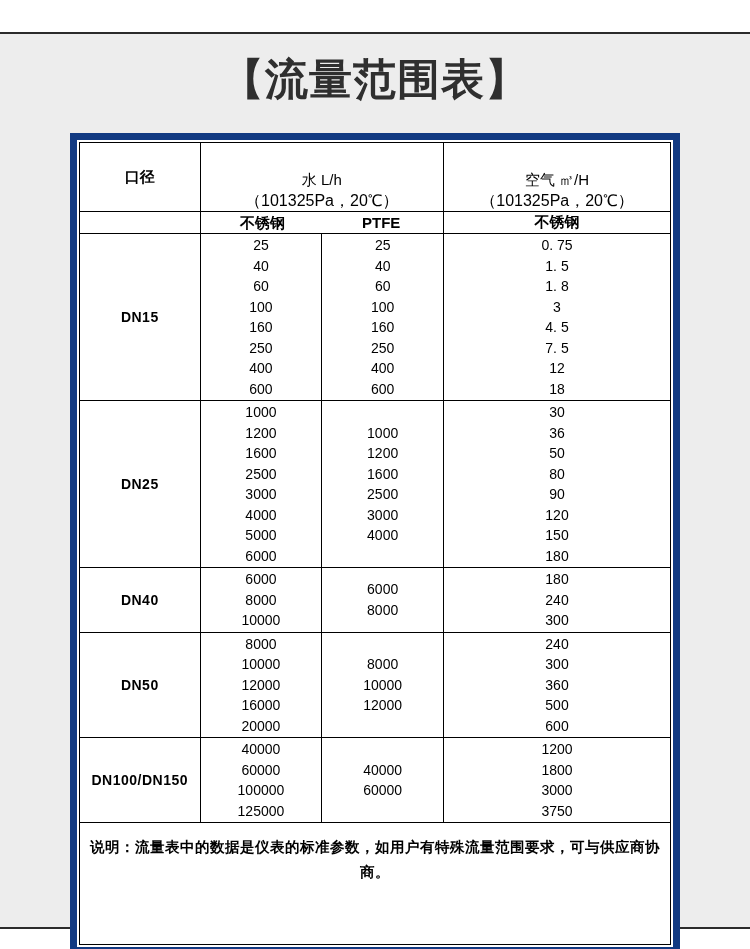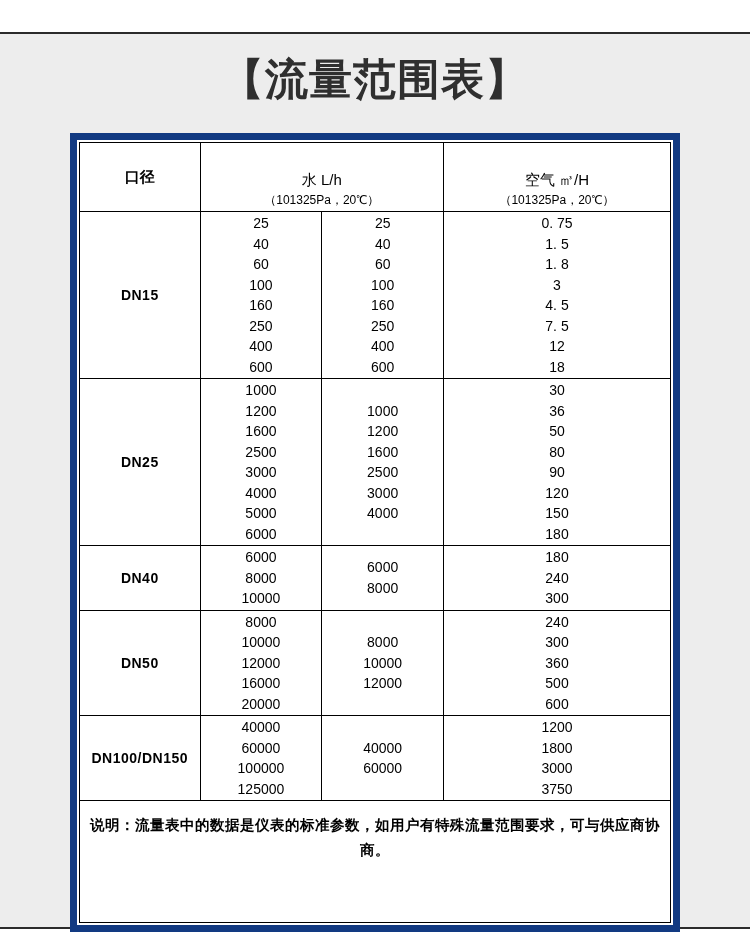--- a/index.html
+++ b/index.html
@@ -47,21 +47,21 @@
   }
 
   
   col.c-diam  { width: 20.4%; }
   col.c-wss   { width: 20.6%; }
   col.c-ptfe  { width: 20.6%; }
   col.c-air   { width: 38.4%; }
 
   .hdr-cell { font-weight: 700; font-size: 15px; }
   .hdr-line1 { line-height: 21px; font-size: 15px; margin-top: 26px; }
-  .hdr-line2 { line-height: 21px; font-size: 12px; }
+  .hdr-line2 { line-height: 21px; font-size: 16px; }
   .hdr-row1 td { height: 44px; }
   .hdr-row2 td { height: 22px; }
 
   .split-cell { padding: 0; }
   .split-cell .half {
     display: inline-block;
     width: 49%;
     font-weight: 700;
     font-size: 15px;
     line-height: 20px;
@@ -113,20 +113,27 @@
           <td colspan="2">
             <div class="hdr-line1">水 L/h</div>
             <div class="hdr-line2">（101325Pa，20℃）</div>
           </td>
           <td>
             <div class="hdr-line1">空气 ㎥/H</div>
             <div class="hdr-line2">（101325Pa，20℃）</div>
           </td>
         </tr>
 
+        <tr class="hdr-row2">
+          <td></td>
+          <td colspan="2" class="split-cell">
+            <span class="half">不锈钢</span><span class="half">PTFE</span>
+          </td>
+          <td class="hdr-cell">不锈钢</td>
+        </tr>
       </tbody>
 
       <tbody>
           <tr>
             <td class="diameter">DN15</td>
             <td class="values">
               <div class="val">25</div>
               <div class="val">40</div>
               <div class="val">60</div>
               <div class="val">100</div>

